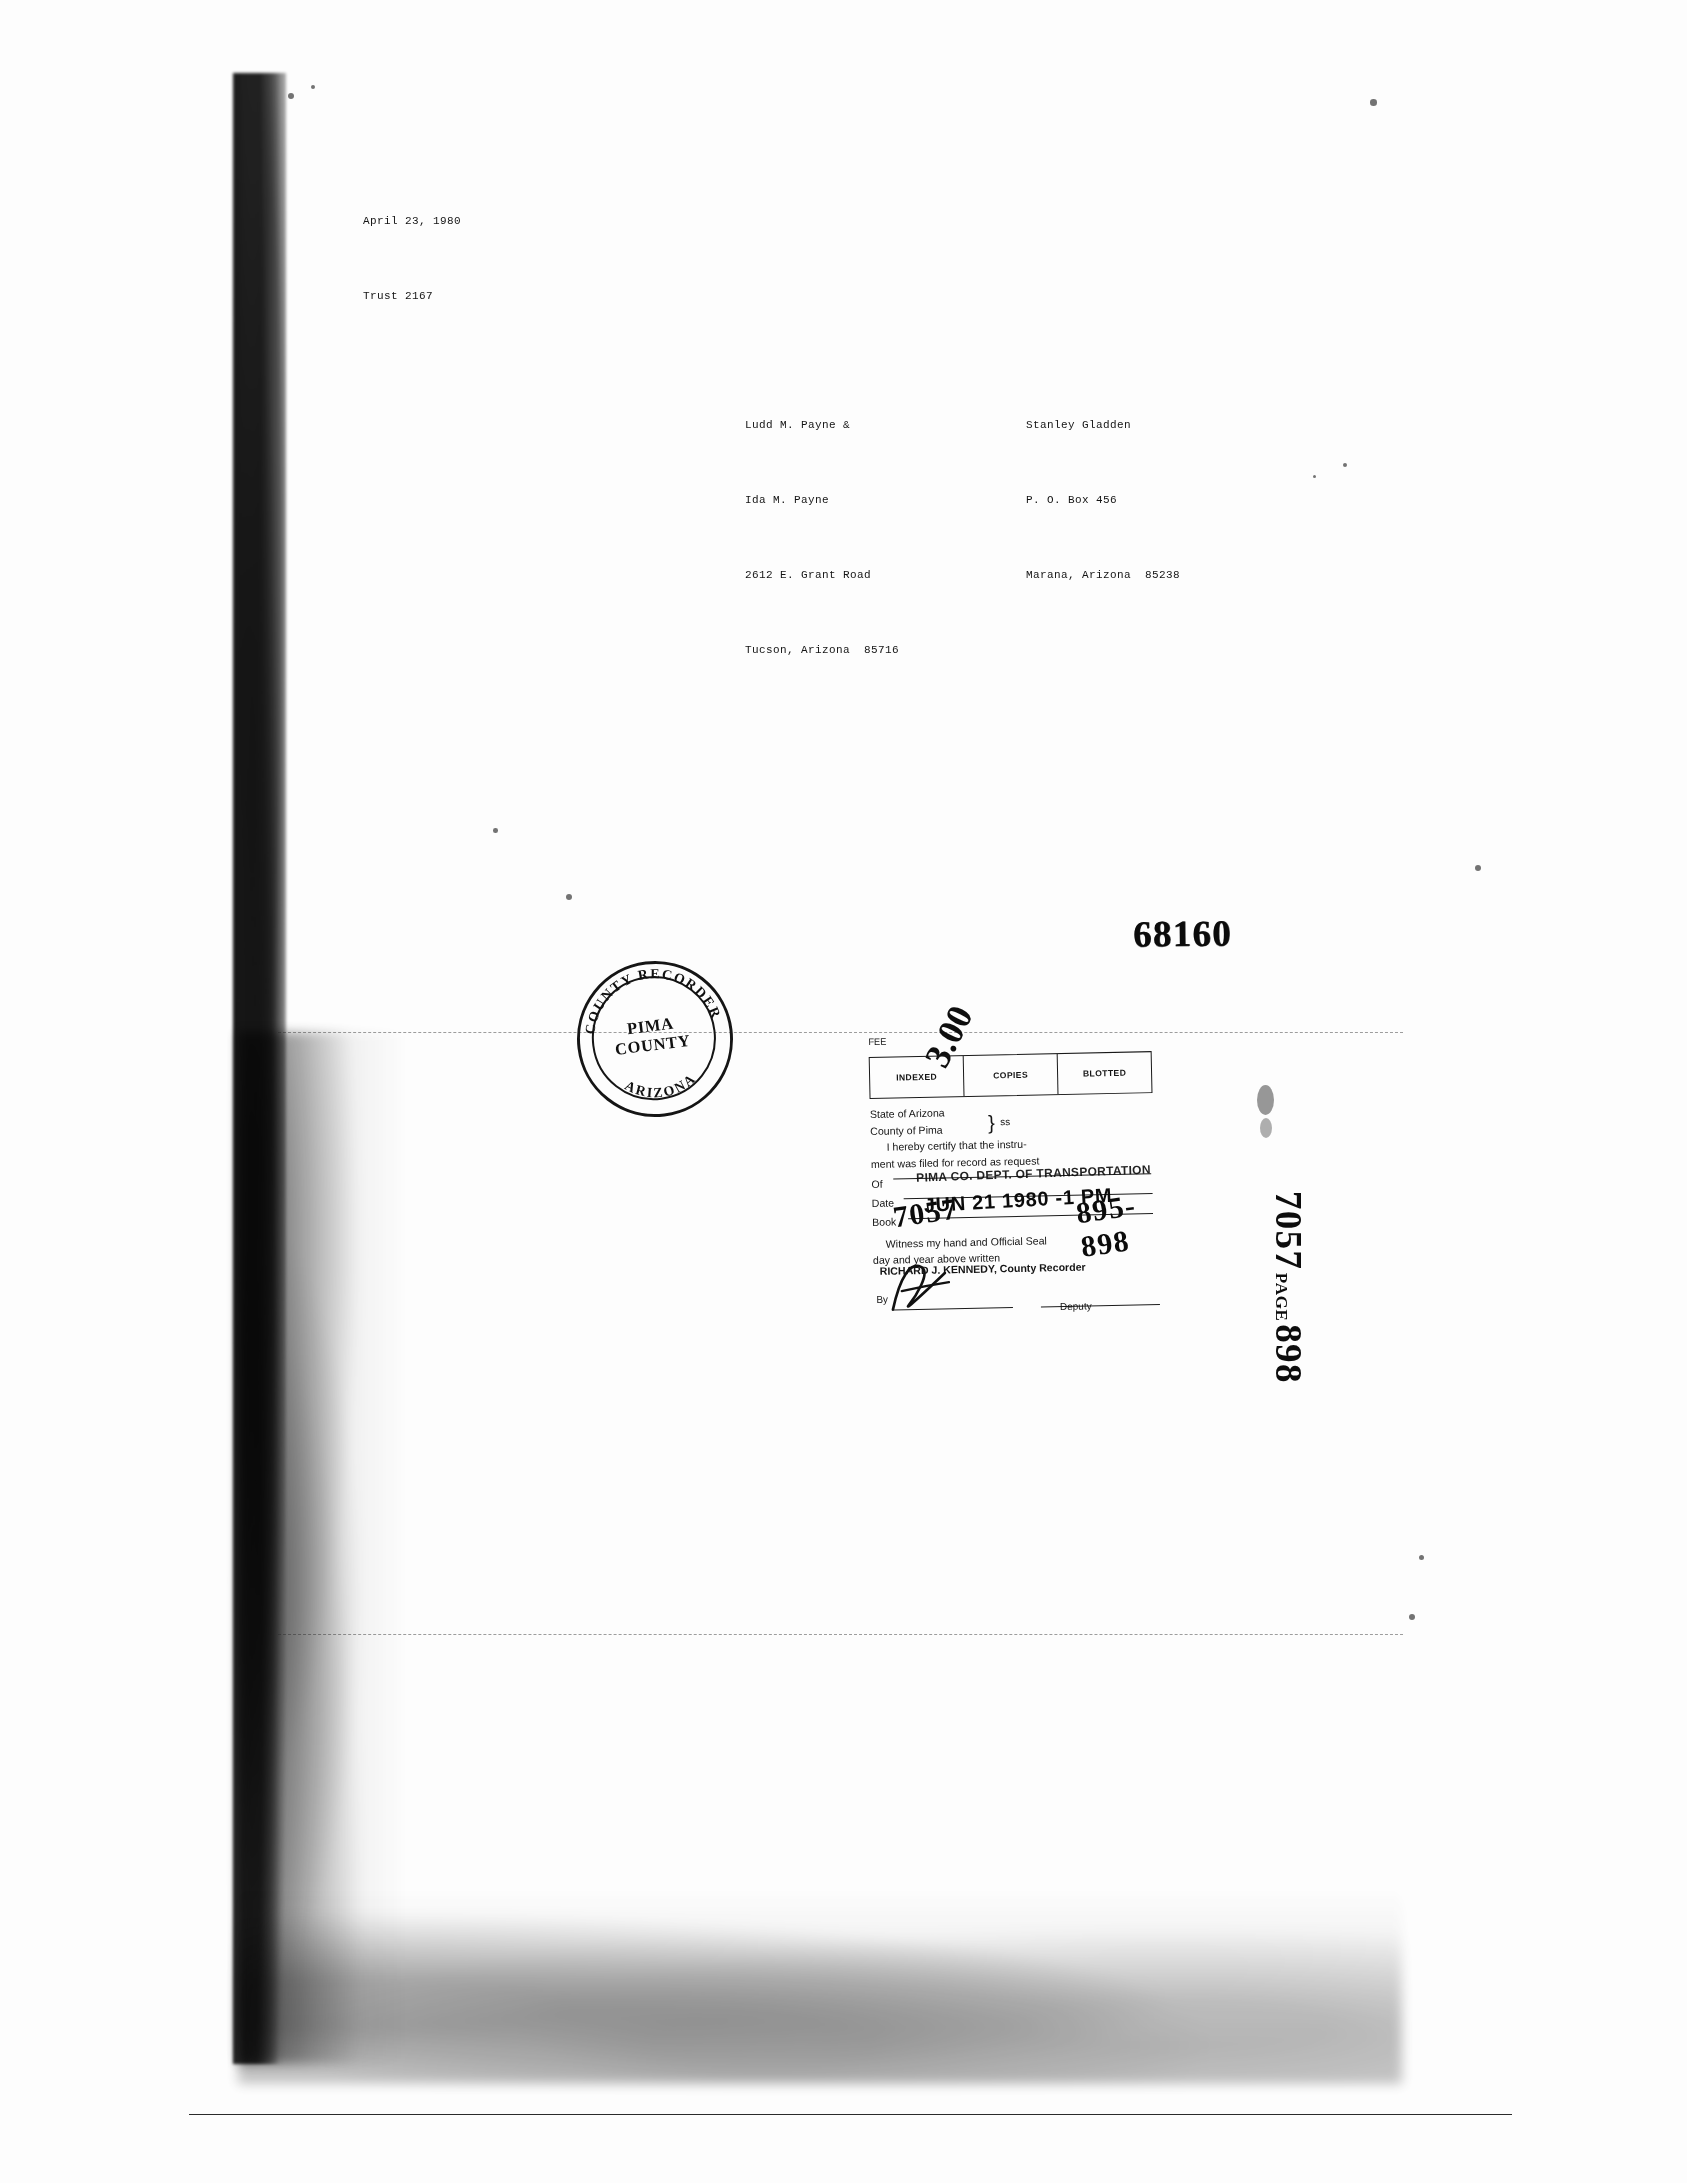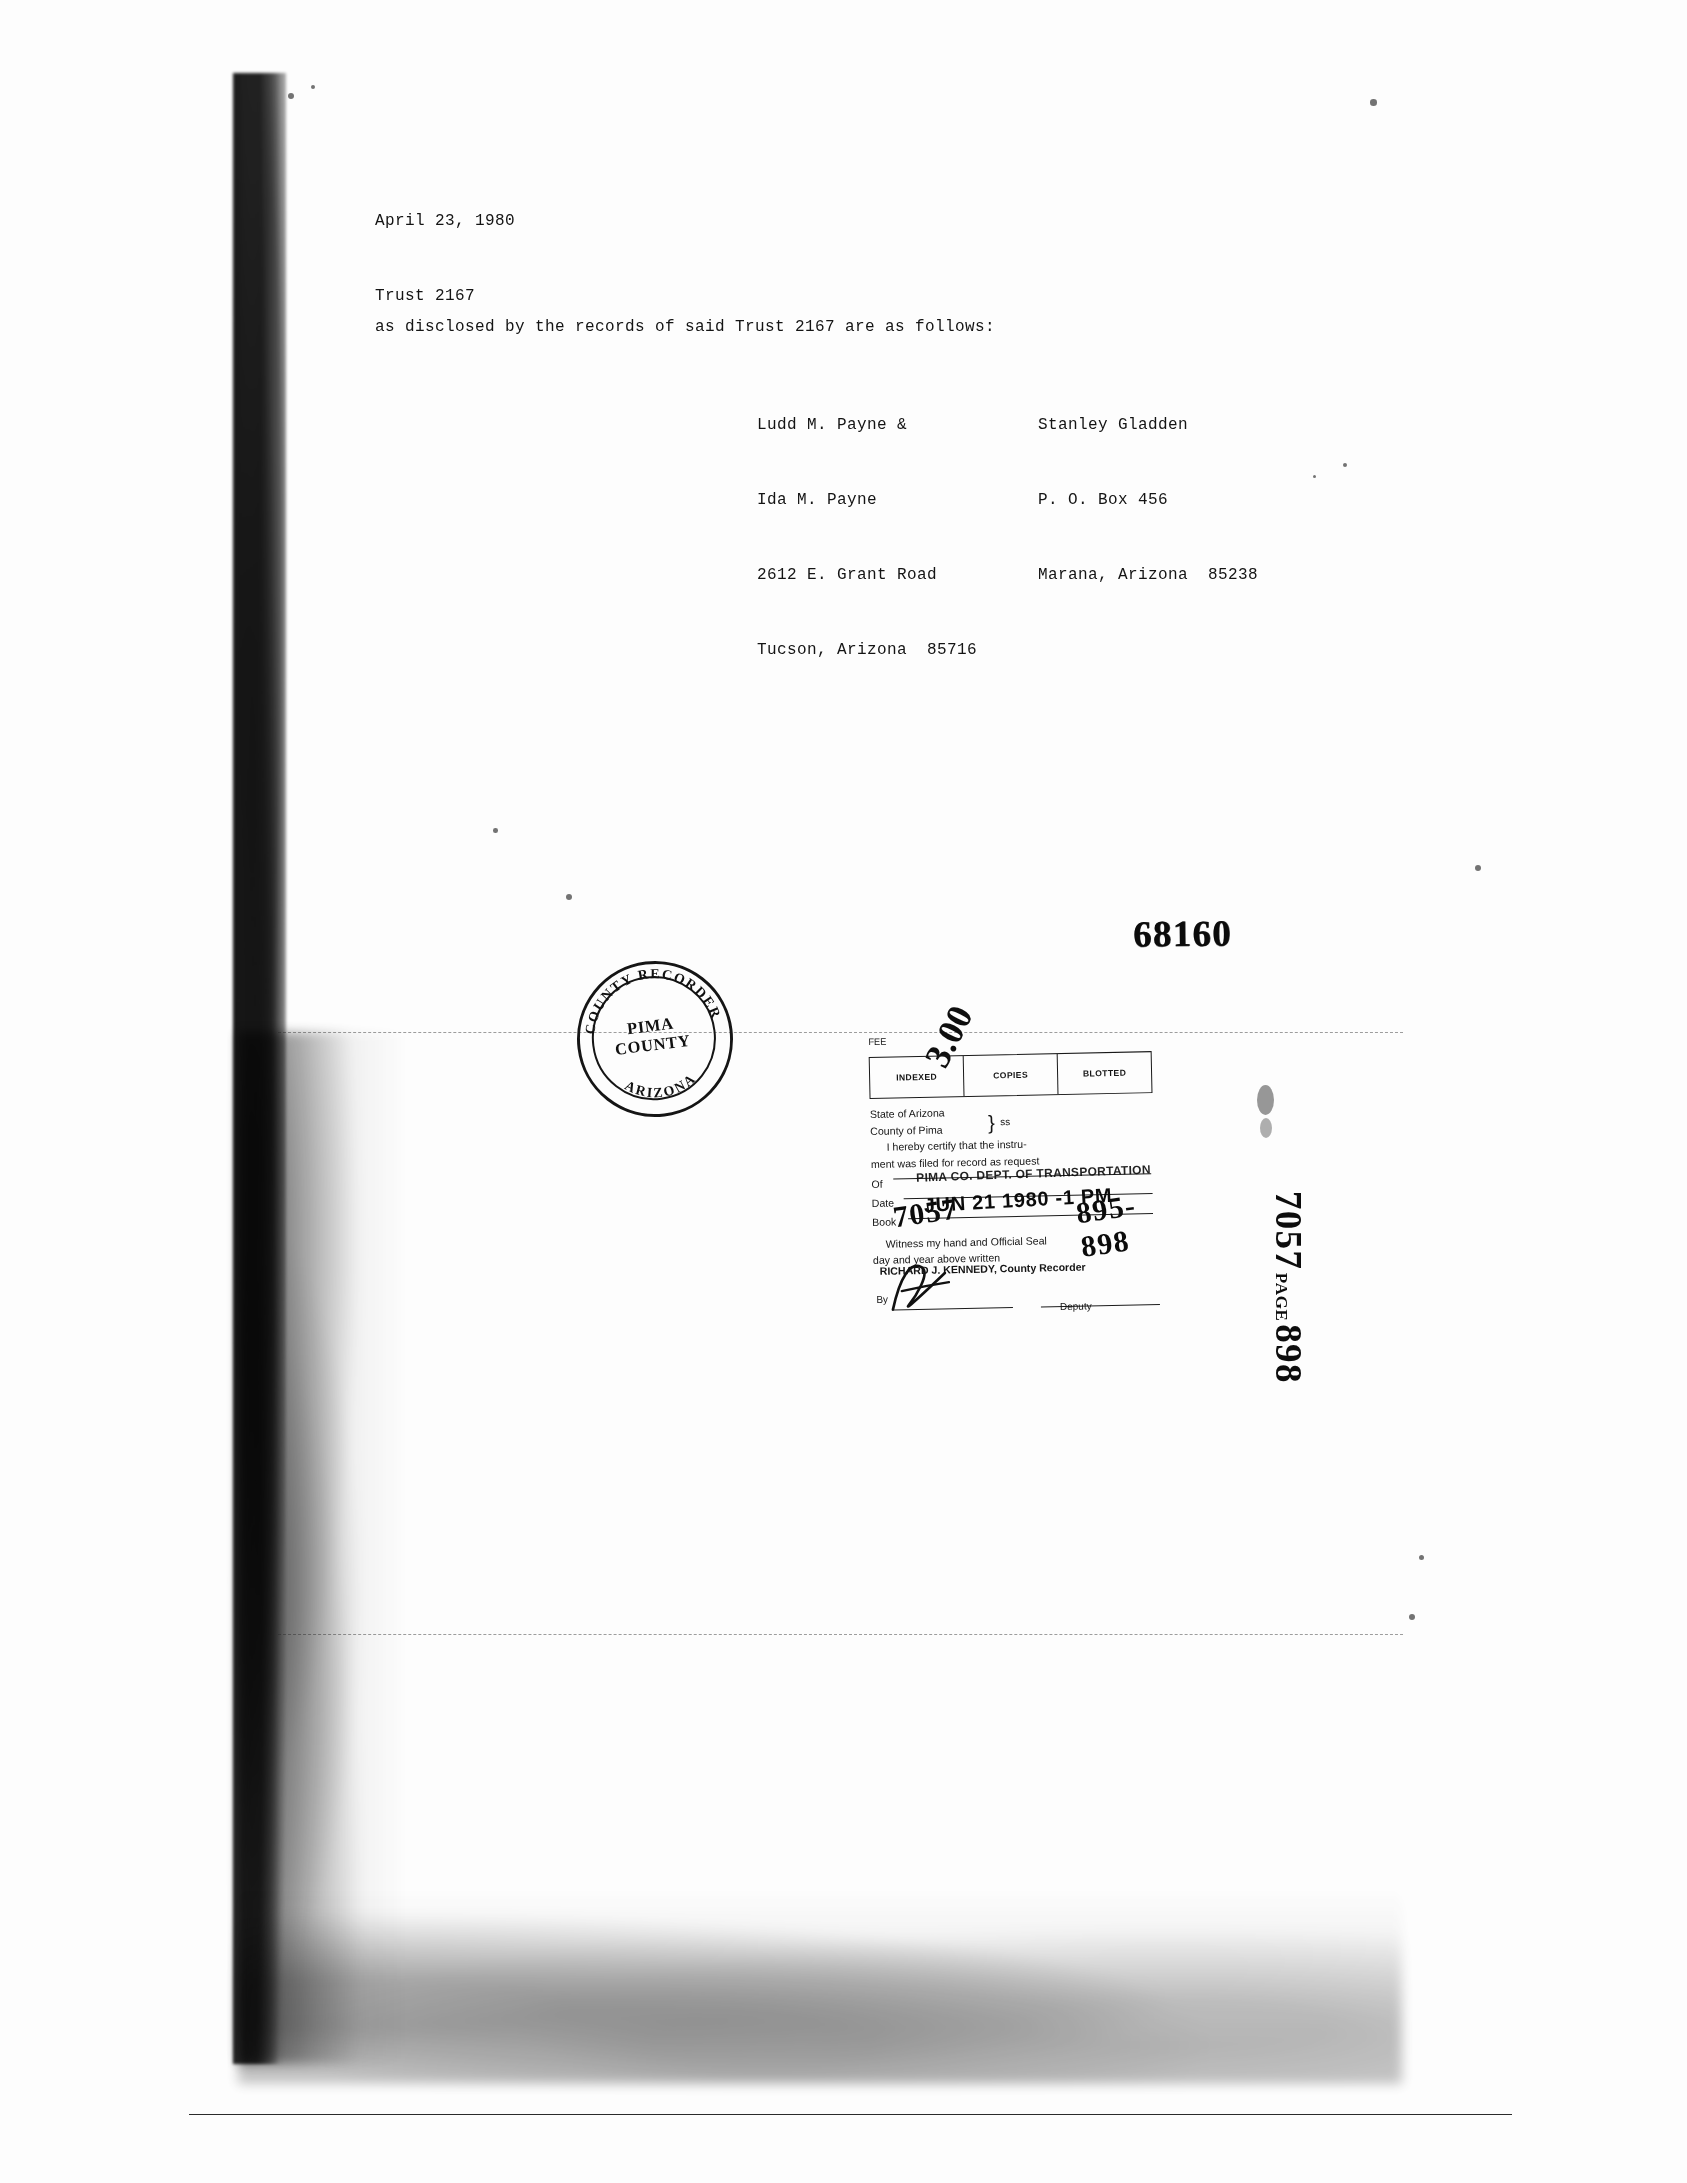--- a/index.html
+++ b/index.html
@@ -74,25 +74,24 @@
     background: #2a2a2a;
     border-radius: 50%;
     opacity: 0.65;
   }
 
   
   .typed {
     position: absolute;
     font-family: "Liberation Mono", "DejaVu Sans Mono", monospace;
     color: #141414;
-    font-size: 16px;
+    font-size: 11px;
     line-height: 25px;
     letter-spacing: 0.4px;
     white-space: pre;
-    margin-left: 12px;
   }
 
   #date-block { left: 363px; top: 159px; }
   #body-para  { left: 363px; top: 265px; width: 1032px; }
   #col-1 { left: 363px;  top: 363px; }
   #col-2 { left: 745px; top: 363px; }
   #col-3 { left: 1026px; top: 363px; }
 
   .line { display: block; }
 
@@ -336,21 +335,20 @@
   <div class="fold" style="top:1032px;"></div>
   <div class="fold" style="top:1634px;"></div>
   <div class="bottom-rule"></div>
 
   <div id="date-block" class="typed">
     <span class="line">April 23, 1980</span>
     <span class="line">Trust 2167</span>
   </div>
 
   <div id="body-para" class="typed">
-    <span class="line">as disclosed by the records of said Trust 2167 are as follows:</span>
   </div>
 
 
   <div id="col-2" class="typed">
     <span class="line">Ludd M. Payne &amp;</span>
     <span class="line">Ida M. Payne</span>
     <span class="line">2612 E. Grant Road</span>
     <span class="line">Tucson, Arizona  85716</span>
   </div>
 

